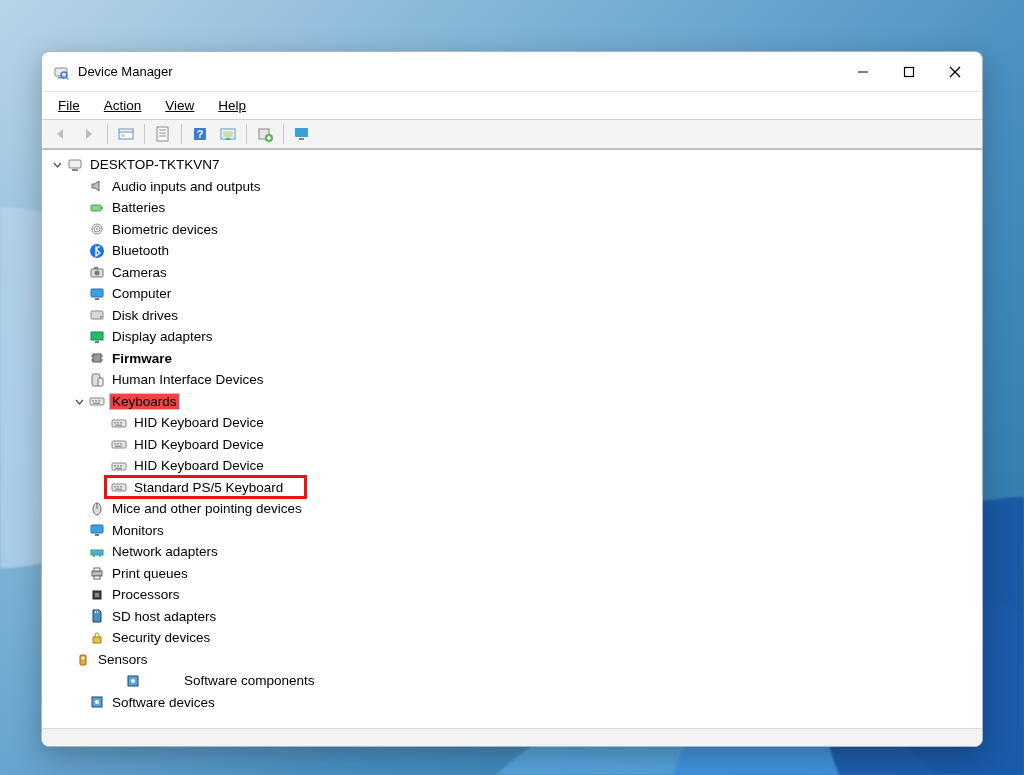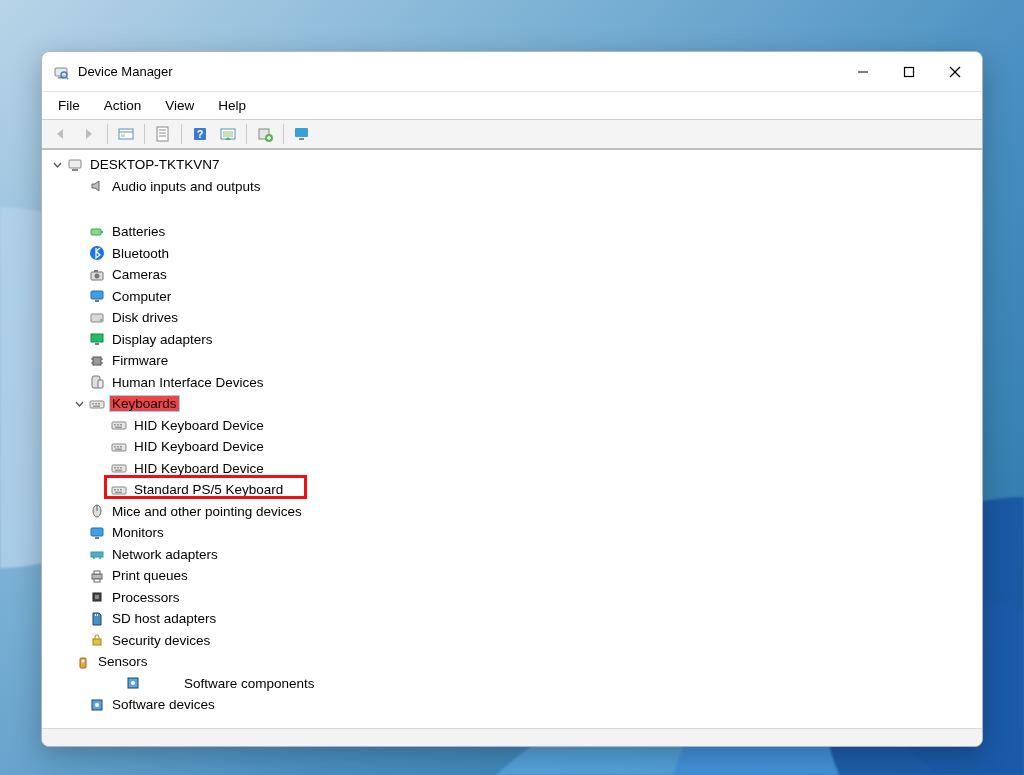--- a/index.html
+++ b/index.html
@@ -65,20 +65,21 @@
     align-items: center;
     gap: 4px;
     padding: 0 6px;
     border-bottom: 1px solid #d0d0d0;
   }
   .menubar .menu-item {
     padding: 4px 10px;
     font-size: 13.5px;
     color: #000;
     border-radius: 2px;
+    text-decoration: underline;
   }
 
   .toolbar {
     height: 30px;
     display: flex;
     align-items: center;
     padding: 2px 6px;
     gap: 2px;
     border-bottom: 2px solid #bfbfbf;
     background: #f4f4f4;
@@ -279,29 +280,40 @@
         </div>
         <div class="node" style="padding-left: 30px;">
           <span class="expander none"></span>
           <span class="nico">
             <svg width="16" height="16" viewBox="0 0 16 16">
               <path d="M3 6h3l4-3v10l-4-3H3z" fill="#bfbfbf" stroke="#666"></path>
             </svg>
           </span>
           <span class="label">Audio inputs and outputs</span>
         </div>
-        <div class="node" style="padding-left: 30px; margin-top: 24px;">
+        <div class="node" style="padding-left: 30px;">
           <span class="expander none"></span>
           <span class="nico">
             <svg width="16" height="16" viewBox="0 0 16 16">
               <rect x="2" y="5" width="10" height="6" rx="1" fill="#8fd67a" stroke="#3a7"></rect>
               <rect x="12" y="7" width="2" height="2" fill="#3a7"></rect>
             </svg>
           </span>
           <span class="label">Batteries</span>
+        </div>
+        <div class="node" style="padding-left: 30px;">
+          <span class="expander none"></span>
+          <span class="nico">
+            <svg width="16" height="16" viewBox="0 0 16 16">
+              <circle cx="8" cy="8" r="5" fill="none" stroke="#888"></circle>
+              <circle cx="8" cy="8" r="3" fill="none" stroke="#888"></circle>
+              <circle cx="8" cy="8" r="1" fill="#888"></circle>
+            </svg>
+          </span>
+          <span class="label">Biometric devices</span>
         </div>
         <div class="node" style="padding-left: 30px;">
           <span class="expander none"></span>
           <span class="nico">
             <svg width="16" height="16" viewBox="0 0 16 16">
               <circle cx="8" cy="8" r="7" fill="#1a73e8"></circle>
               <path d="M7 3v10l4-3-4-4 4-3-4 3" fill="none" stroke="#fff" stroke-width="1.3"></path>
             </svg>
           </span>
           <span class="label">Bluetooth</span>
@@ -340,21 +352,21 @@
         <div class="node" style="padding-left: 30px;">
           <span class="expander none"></span>
           <span class="nico">
             <svg width="16" height="16" viewBox="0 0 16 16">
               <rect x="2" y="3" width="12" height="8" fill="#2b6" stroke="#185"></rect>
               <rect x="6" y="12" width="4" height="2" fill="#777"></rect>
             </svg>
           </span>
           <span class="label">Display adapters</span>
         </div>
-        <div class="node" style="padding-left: 30px;">
+        <div class="node" style="padding-left: 30px; font-weight: bold;">
           <span class="expander none"></span>
           <span class="nico">
             <svg width="16" height="16" viewBox="0 0 16 16">
               <rect x="4" y="4" width="8" height="8" fill="#999" stroke="#555"></rect>
               <line x1="4" y1="6" x2="2" y2="6" stroke="#555"></line>
               <line x1="4" y1="10" x2="2" y2="10" stroke="#555"></line>
               <line x1="12" y1="6" x2="14" y2="6" stroke="#555"></line>
               <line x1="12" y1="10" x2="14" y2="10" stroke="#555"></line>
             </svg>
           </span>

